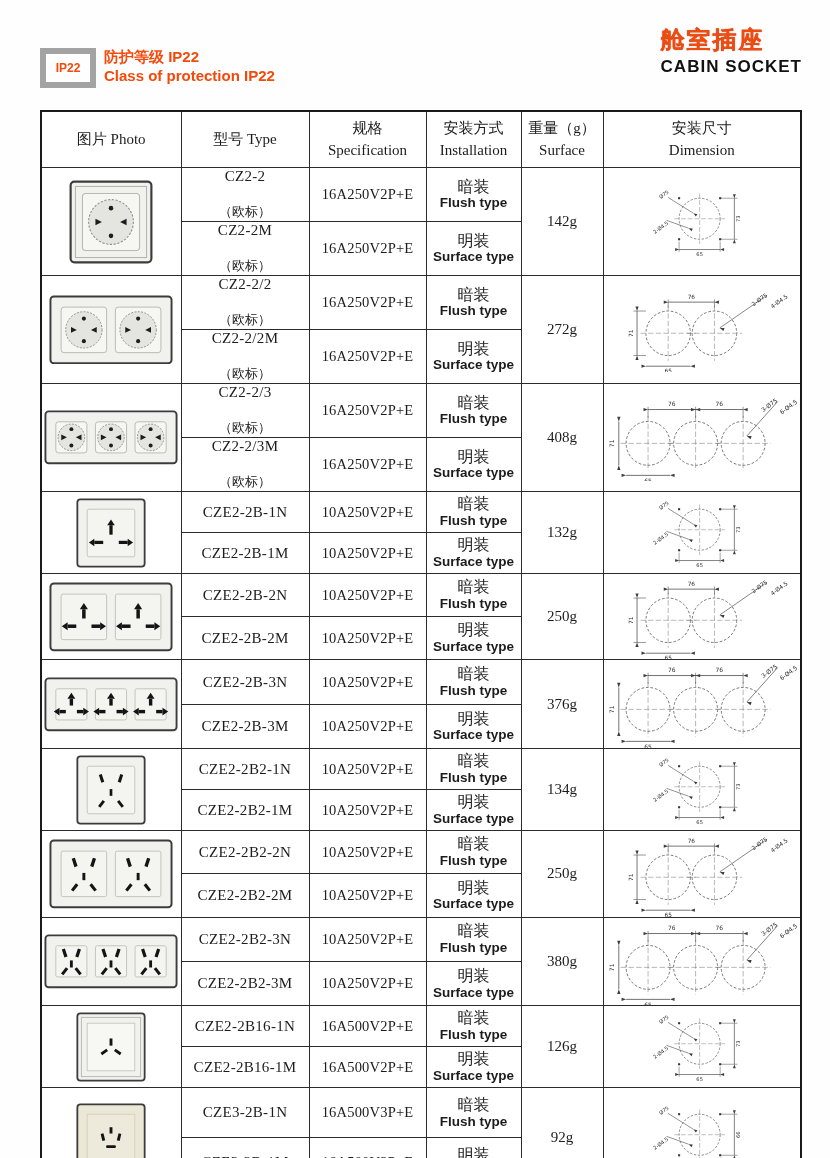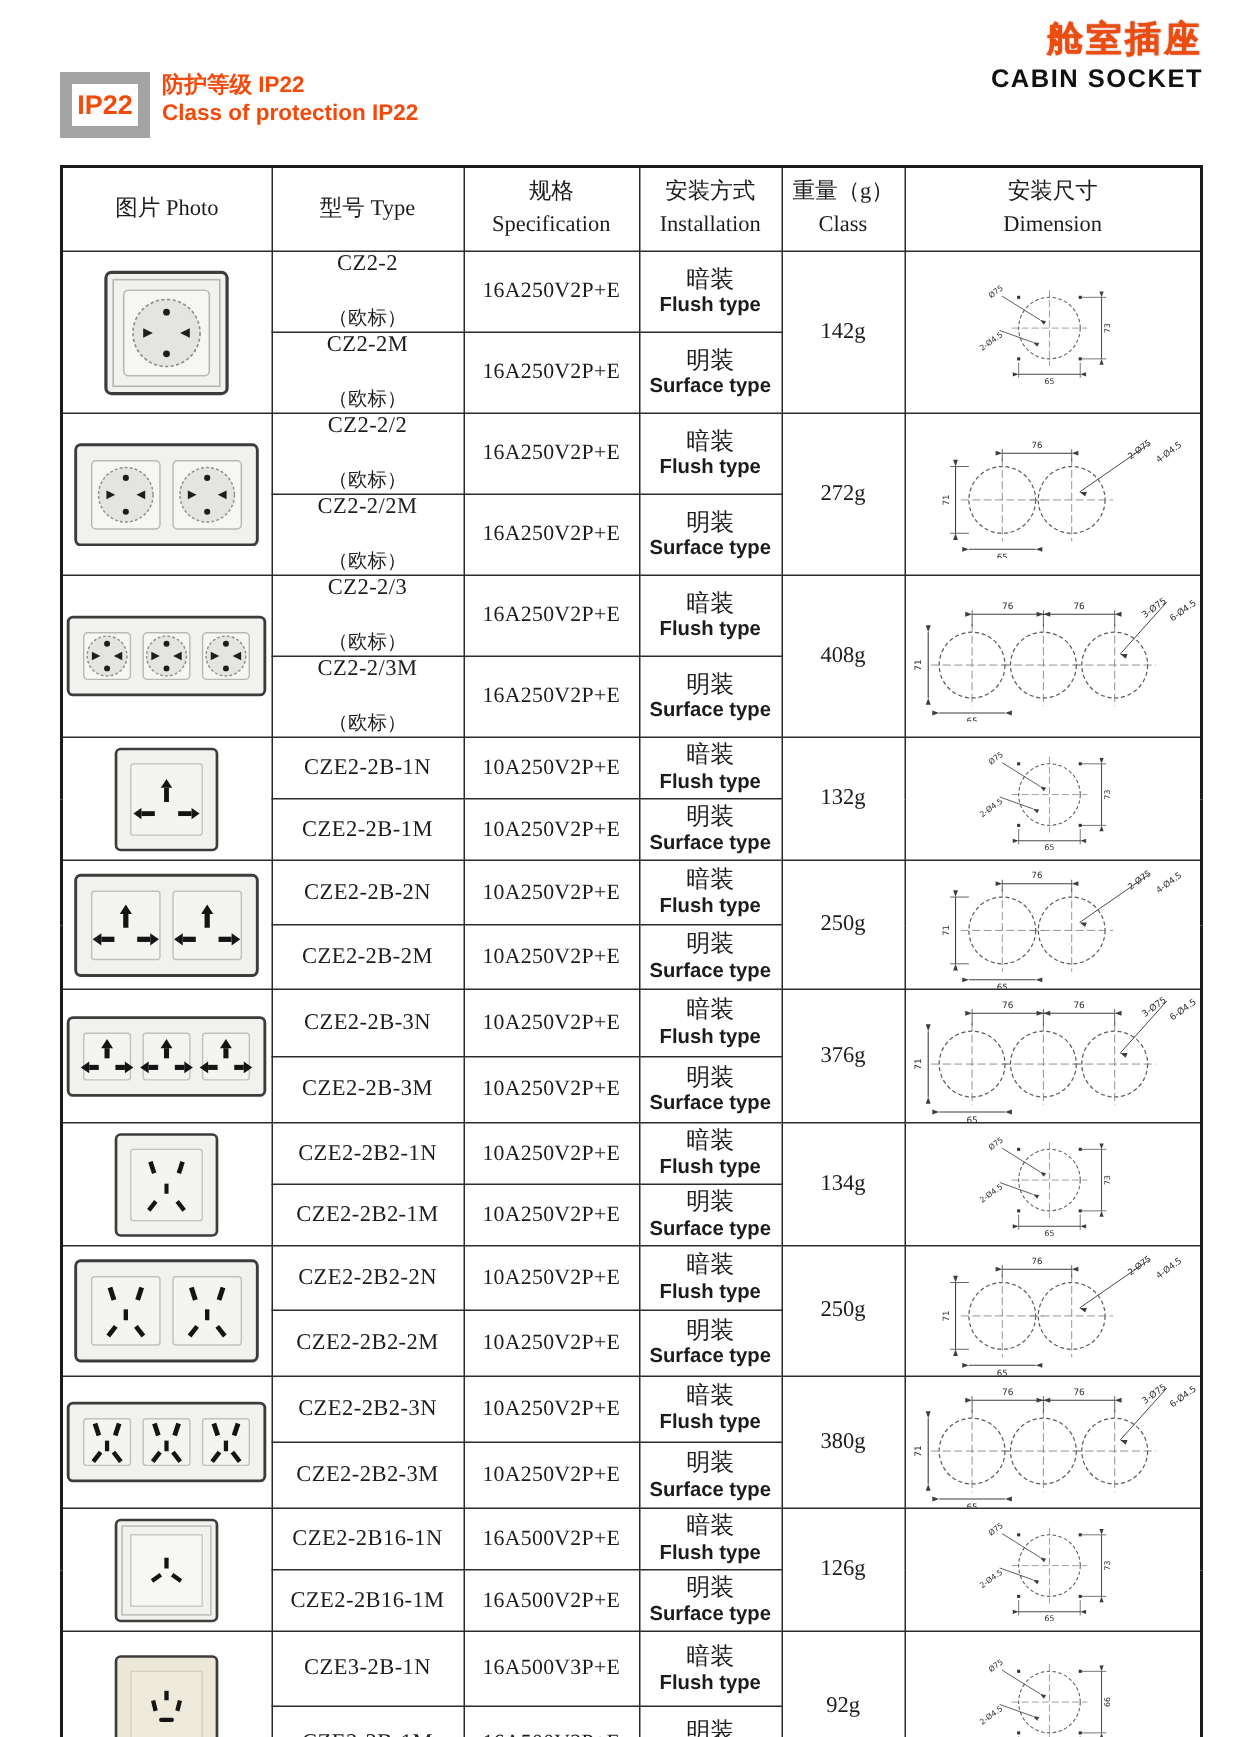--- a/index.html
+++ b/index.html
@@ -1,26 +1,26 @@
 <!DOCTYPE html>
 <html><head>
 <meta charset="utf-8">
 <style>
   html,body{margin:0;padding:0;background:#ffffff;}
   .page{position:relative;width:830px;height:1158px;background:#fefefe;overflow:hidden;
         font-family:"Liberation Serif", serif;color:#1c1c1c;}
   
-  .title-block{position:absolute;top:10px;right:28px;text-align:right;}
+  .title-block{position:absolute;top:24px;right:28px;}
   .title-cn{font-family:"Liberation Sans",sans-serif;font-size:24px;font-weight:bold;
             color:#ee4c0d;letter-spacing:2px;text-shadow:0 0 1px #b32000;}
   .title-en{font-family:Liberation Sans, sans-serif;font-size:17px;font-weight:bold;
             color:#111;letter-spacing:1px;margin-top:1px;}
   .ip-row{position:absolute;left:40px;top:48px;display:flex;align-items:flex-start;}
-  .ip-badge{border:8px solid #a3a3a3;color:#f34a0c;font-family:"Liberation Sans",sans-serif;
-            font-weight:bold;font-size:18px;width:44px;height:28px;display:flex;
+  .ip-badge{border:6px solid #a3a3a3;color:#f34a0c;font-family:"Liberation Sans",sans-serif;
+            font-weight:bold;font-size:12px;width:44px;height:28px;display:flex;
             align-items:center;justify-content:center;margin-right:8px;}
   .ip-text{font-family:"Liberation Sans",sans-serif;font-weight:bold;font-size:15px;
            color:#f34a0c;line-height:1.25;}
   
   table.spec{position:absolute;left:40px;top:110px;border-collapse:collapse;table-layout:fixed;}
   table.spec th, table.spec td{border:1px solid #2b2b2b;padding:0;text-align:center;
            vertical-align:middle;background:#fff;}
   table.spec{border:2px solid #1a1a1a;}
   thead th{height:55px;font-size:15px;font-weight:normal;line-height:1.45;}
   tr.row-tall td{height:50px;}
@@ -65,21 +65,21 @@
       <col style="width:95px">
         <col style="width:82px">
         <col style="width:198px">
     </colgroup>
     <thead>
       <tr>
         <th><span>图片</span> <span>Photo</span></th>
         <th><span>型号</span> <span>Type</span></th>
         <th><span>规格</span><br><span>Specification</span></th>
         <th><span>安装方式</span><br><span>Installation</span></th>
-        <th><span>重量（g）</span><br><span>Class</span></th>
+        <th><span>重量（g）</span><br><span>Surface</span></th>
         <th><span>安装尺寸</span><br><span>Dimension</span></th>
       </tr>
     </thead>
     <tbody>
         <tr class="row-tall group-start">
           <td rowspan="2">
         <div class="photo-wrap">
               <svg width="84" viewBox="0 0 78 78" xmlns="http://www.w3.org/2000/svg">
                 <rect x="1.5" y="1.5" width="75" height="75" rx="3.5" fill="#f1f1ee" stroke="#3c3c3c" stroke-width="2"></rect>
                 <rect x="6" y="6" width="66" height="66" fill="none" stroke="#b5b5b0" stroke-width="1"></rect>

